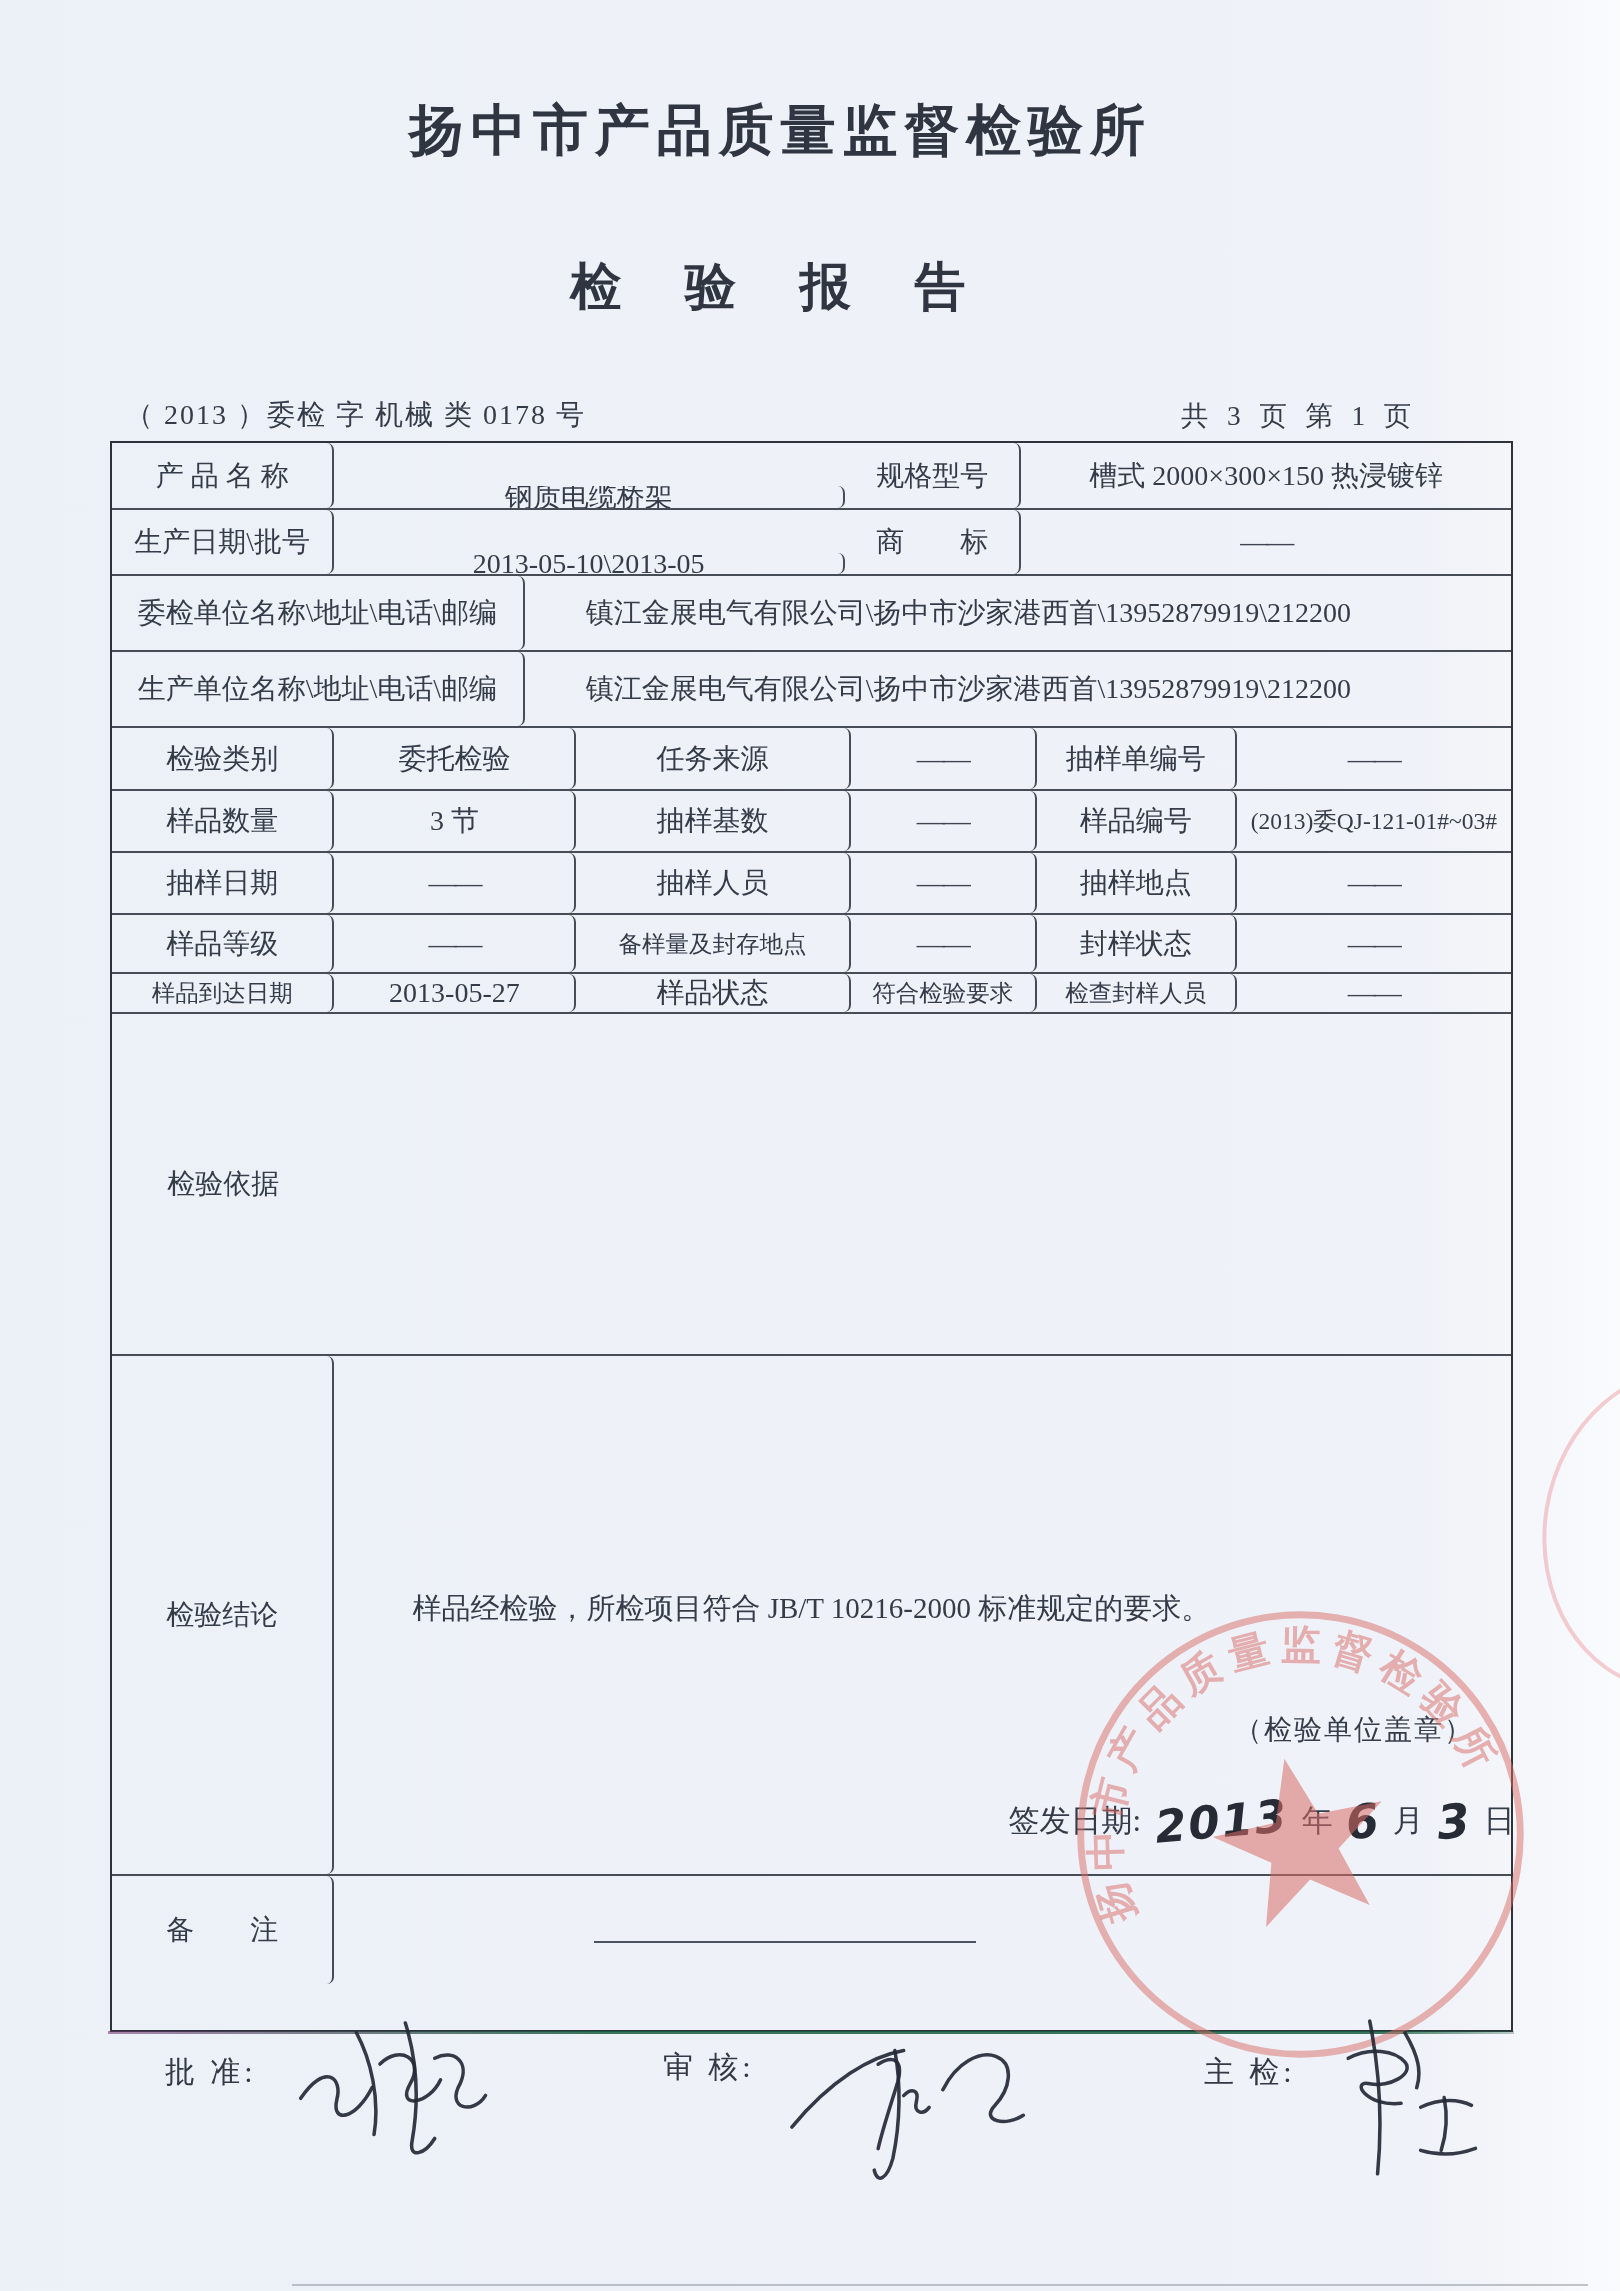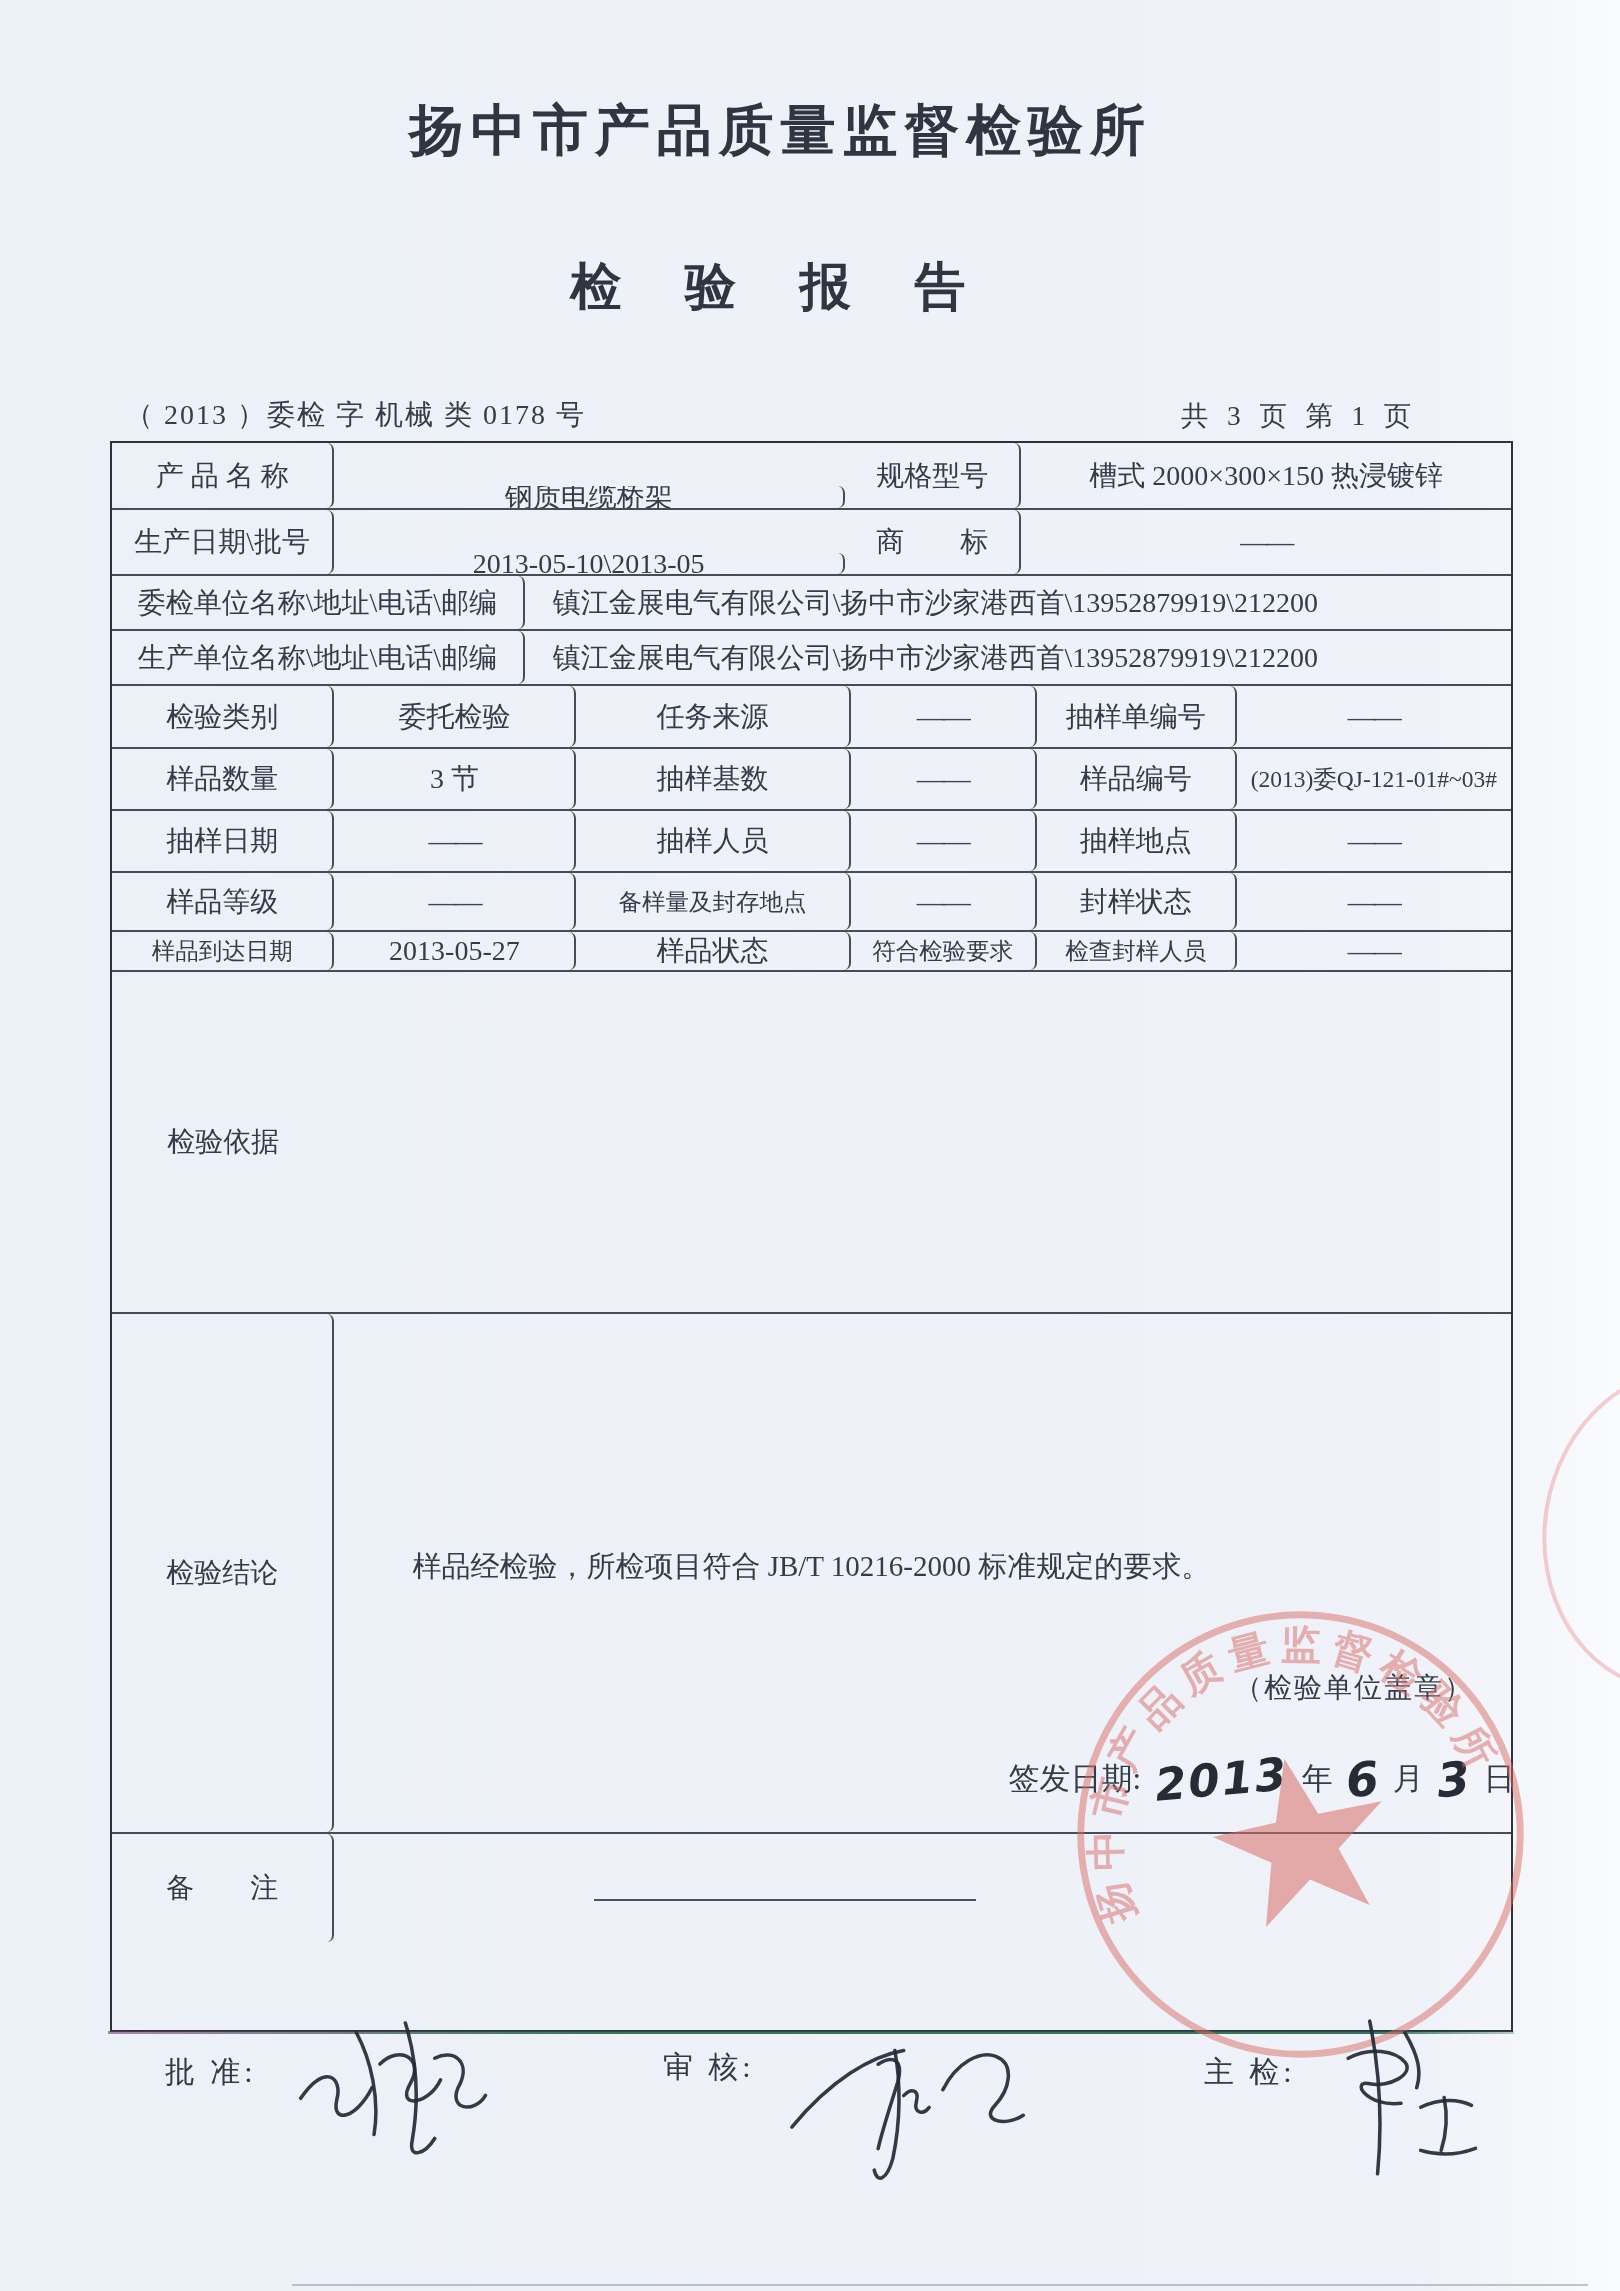--- a/index.html
+++ b/index.html
@@ -34,30 +34,30 @@
     font-size:28px;
   }
   .trow{display:flex;width:100%;box-sizing:border-box;border-bottom:2px solid #474d57;}
   .trow:last-child{border-bottom:none;}
   .cell{
     box-sizing:border-box;border-right:2px solid #474d57;
     display:flex;align-items:center;justify-content:center;
     text-align:center;overflow:hidden;position:relative;border-radius:7px;
   }
   .cell:last-child{border-right:none;}
-  .cell.left{justify-content:flex-start;text-align:left;padding-left:28px;}
+  .cell.left{justify-content:flex-start;text-align:left;padding-left:61px;}
   
   .g1a{width:15.9%;} .g1b{width:36.5%;margin-top:43px;} .g1c{width:12.6%;} .g1d{width:35%;text-align:center;}
   .g2a{width:29.5%;} .g2b{width:70.5%;}
   .g3a{width:15.9%;} .g3b{width:17.3%;} .g3c{width:19.6%;} .g3d{width:13.3%;} .g3e{width:14.3%;} .g3f{width:19.6%;}
   .g4a{width:15.9%;} .g4b{width:84.1%;}
   .small{font-size:23.5px;}
   .dash{letter-spacing:-2px;color:#3e4450;}
 
-  .r-h68{height:67px;} .r-h67{height:66px;} .r-h66{height:55px;}
+  .r-h68{height:67px;} .r-h67{height:66px;} .r-h66{height:76px;}
   .r-h64{height:63px;} .r-h63{height:62px;} .r-h60{height:59px;}
   .r-h58{height:40px;} .r-h349{height:342px;} .r-h531{height:520px;} .r-h110{height:108px;flex:1;}
 
   .basis-val{justify-content:flex-start;text-align:left;padding-left:225px;}
   .testdate-val{padding-right:206px;}
 
   .concl-cell{display:block;}
   .concl-text{position:absolute;left:78px;top:233px;font-size:29px;}
   .seal-note{position:absolute;right:37px;top:355px;font-size:28px;letter-spacing:2px;}
   .issue-line{

